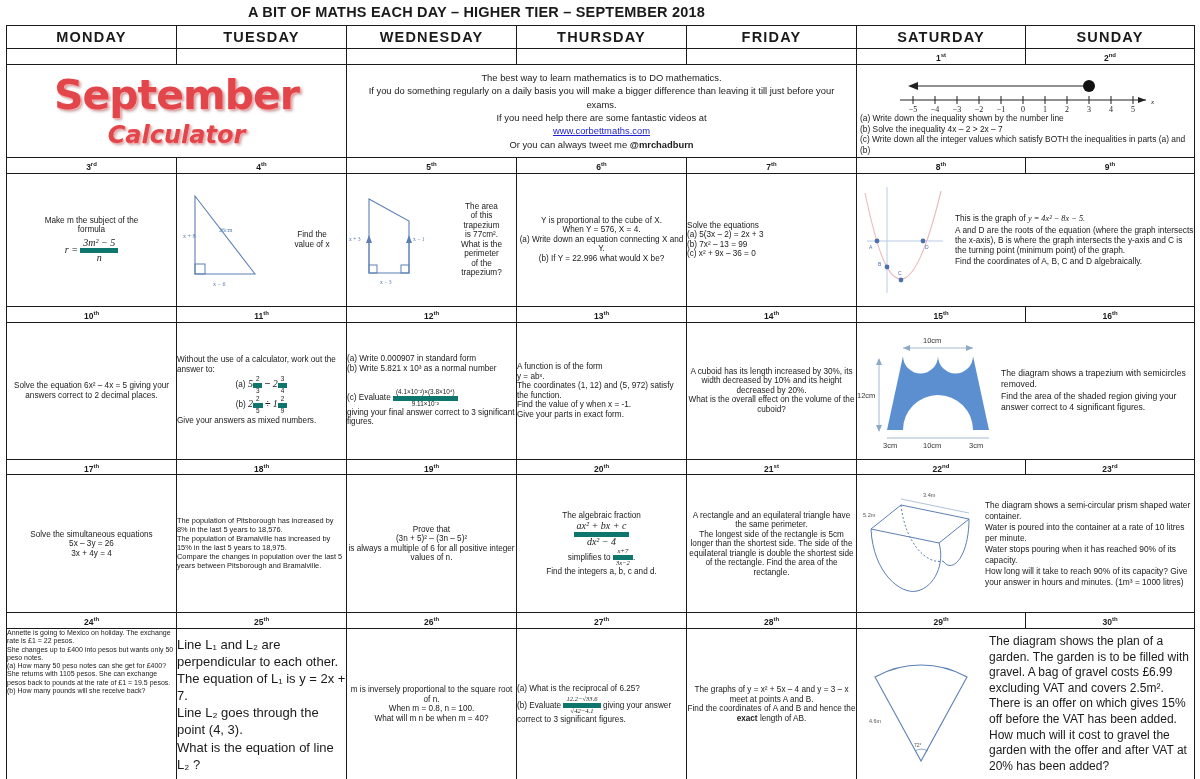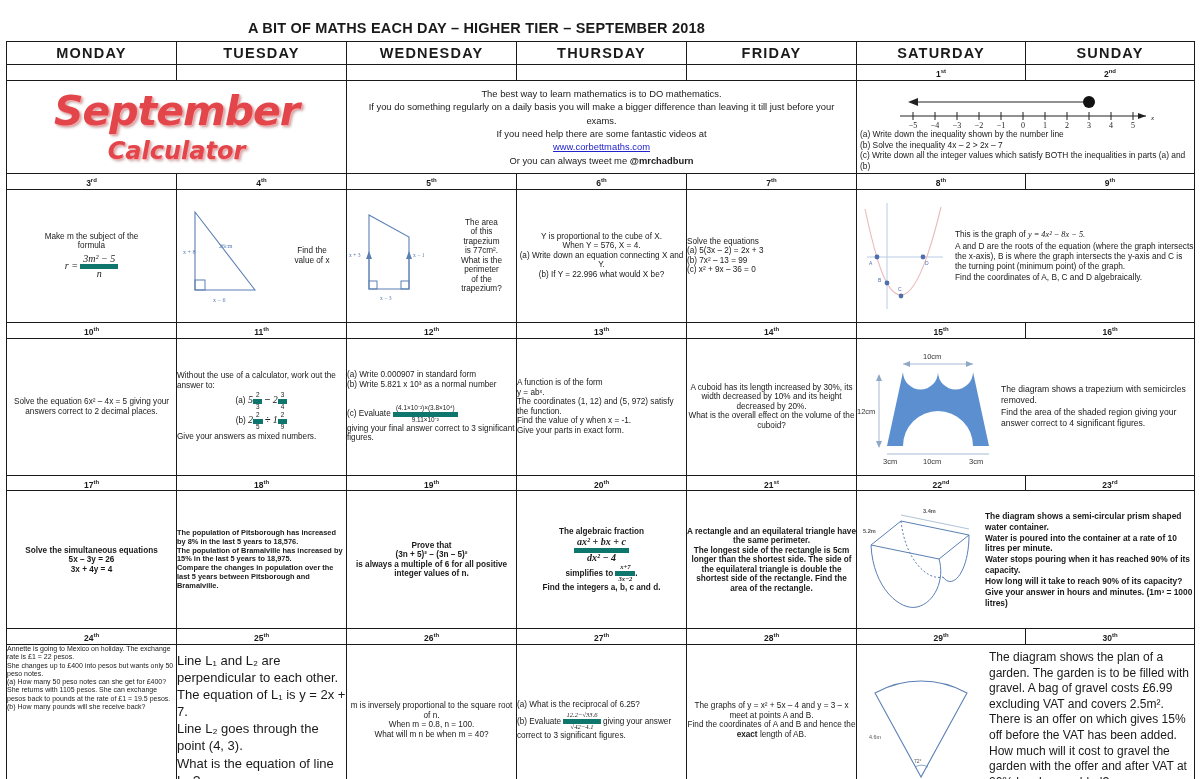--- a/index.html
+++ b/index.html
@@ -1,43 +1,43 @@
 <!DOCTYPE html>
 <html><head>
 <meta charset="utf-8">
 <style>
   html,body{margin:0;padding:0;background:#fff;}
   body{width:1200px;height:779px;font-family:"Liberation Sans",sans-serif;color:#1a1a1a;overflow:hidden;}
-  .page{width:953px;height:779px;position:relative;box-sizing:border-box;padding:16px 6px;}
+  .page{width:953px;height:779px;position:relative;box-sizing:border-box;padding:0 6px;}
   .title{text-align:center;font-size:14.5px;font-weight:bold;letter-spacing:.2px;padding:4px 0 5px;}
   table.cal{width:1188px;border-collapse:collapse;table-layout:fixed;}
   table.cal td, table.cal th{border:1px solid #1a1a1a;vertical-align:middle;padding:0;}
   thead th{height:22px;font-size:14.5px;font-weight:bold;letter-spacing:1.2px;text-align:center;}
   .daynum{height:13px;font-size:8.5px;font-weight:bold;text-align:center;line-height:12px;padding:0;}
   .daynum sup{font-size:6px;vertical-align:super;}
   td.cell{height:1px;font-size:8.2px;line-height:1.16;text-align:center;padding:3px 4px;}
   td.cell.left{text-align:left;}
   .hdrrow td{border-top:1px solid #1a1a1a;}
   .banner{height:128px;}
   .sept-wrap{display:flex;flex-direction:column;align-items:center;justify-content:center;height:100%;}
-  .sept{font-family:"DejaVu Sans",sans-serif;font-weight:bold;font-style:italic;font-size:41px;
+  .sept{font-family:"DejaVu Sans",sans-serif;font-weight:bold;font-size:41px;
         color:#e2454a;letter-spacing:-1px;
         text-shadow:1px 1px 0 #f6a9ab, 2px 2px 3px rgba(120,20,20,.45);}
   .calc{font-family:"DejaVu Sans",sans-serif;font-weight:bold;font-style:italic;font-size:24px;
         color:#e2454a;letter-spacing:0px;margin-top:2px;
         text-shadow:1px 1px 0 #f6a9ab, 2px 2px 3px rgba(120,20,20,.4);}
   .intro{font-size:9.4px;line-height:1.42;text-align:center;padding:6px 10px;}
   .intro a{color:#2222cc;text-decoration:underline;}
   .intro b{font-weight:bold;}
   .numline{padding:2px 4px 2px;}
   .nlsvg{display:block;margin:0 auto;}
   .q{white-space:pre-line;}
   .row2 td.cell{height:132px;}
   .row3 td.cell{height:136px;}
-  .row4 td.cell{height:137px;font-weight:bold;}
+  .row4 td.cell{height:137px;}
   .row5 td.cell{height:150px;}
   .flexcell{display:flex;align-items:center;justify-content:center;gap:16px;height:100%;}
   .flexcell .txt{flex:1 1 auto;}
   .flexcell .fig{flex:0 0 auto;}
   .frac{display:inline-block;vertical-align:middle;text-align:center;line-height:1.05;}
   .frac .num{display:block;border-bottom:5px solid #0f766e;padding:0 3px;}
   .frac .den{display:block;padding:0 3px;}
   .mi{font-family:"Liberation Serif",serif;font-style:italic;}
   .mbig{font-size:10px;}
   .small{font-size:7.4px;line-height:1.2;}

